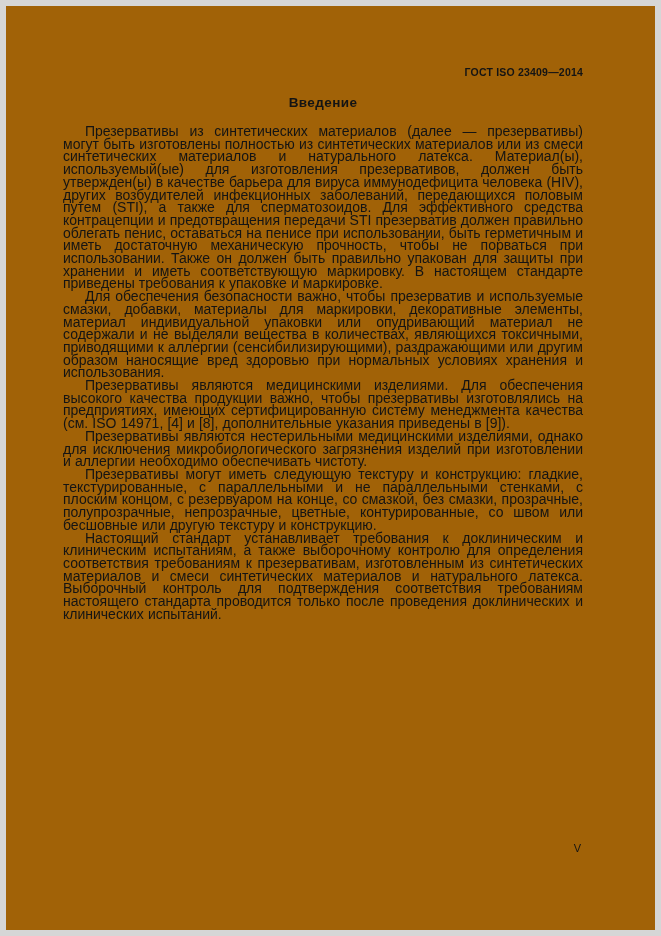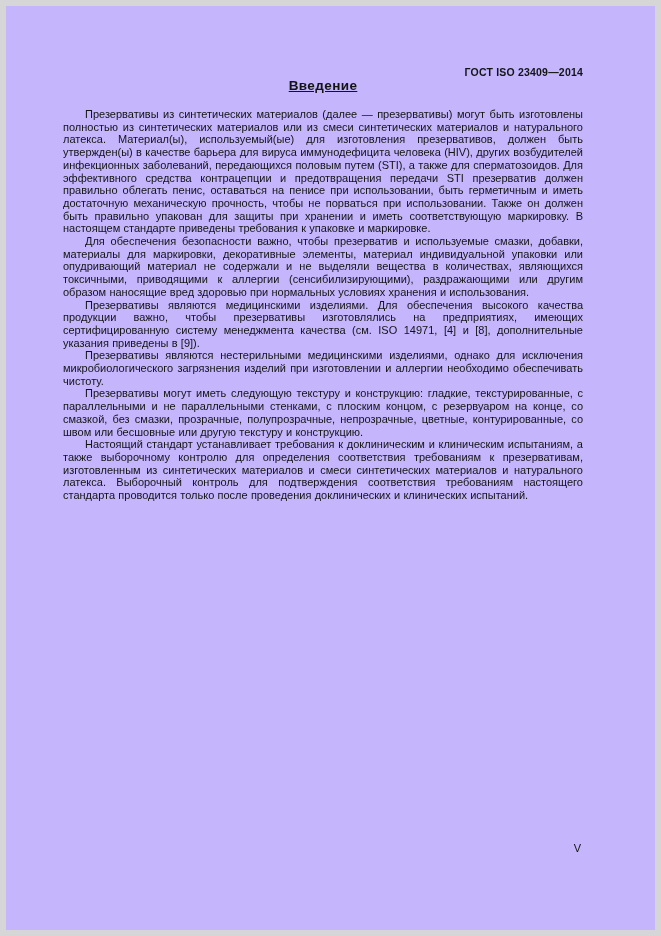--- a/index.html
+++ b/index.html
@@ -8,41 +8,41 @@
     background: #d6d6d6;
     font-family: "Liberation Sans", sans-serif;
     color: #141414;
     overflow: hidden;
   }
   .page {
     position: relative;
     width: 649px;
     height: 924px;
     margin: 6px;
-    background: #c4b5fd;
+    background: #a16207;
   }
   .content {
     padding: 60px 72px 0 57px;
   }
   .doc-header {
     text-align: right;
     font-weight: bold;
     font-size: 10.5px;
     letter-spacing: 0.2px;
   }
   .doc-title {
     text-align: center;
     font-weight: bold;
     font-size: 13.5px;
     letter-spacing: 0.4px;
-    text-decoration: underline;
+    margin-top: 17px;
   }
   .body-text {
     margin-top: 15px;
-    font-size: 11px;
+    font-size: 14px;
     line-height: 12.7px;
     text-align: justify;
     word-spacing: 0.2px;
   }
   .body-text p {
     text-indent: 22px;
     margin: 0;
   }
   .page-number {
     position: absolute;

